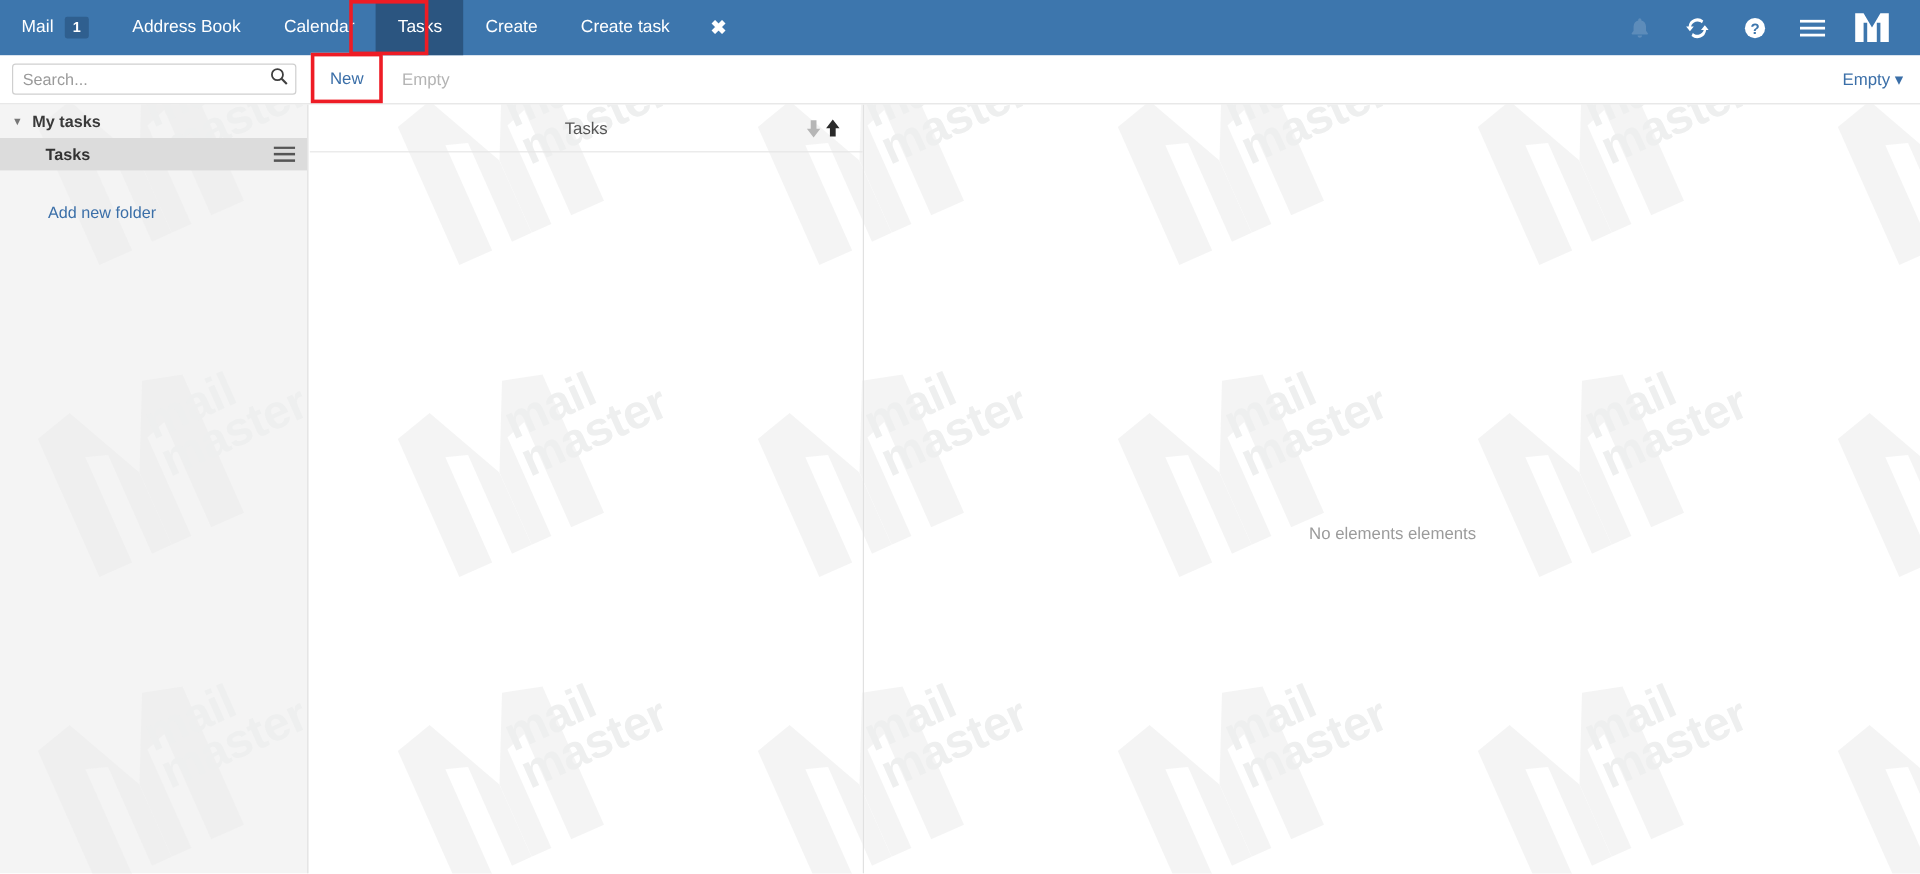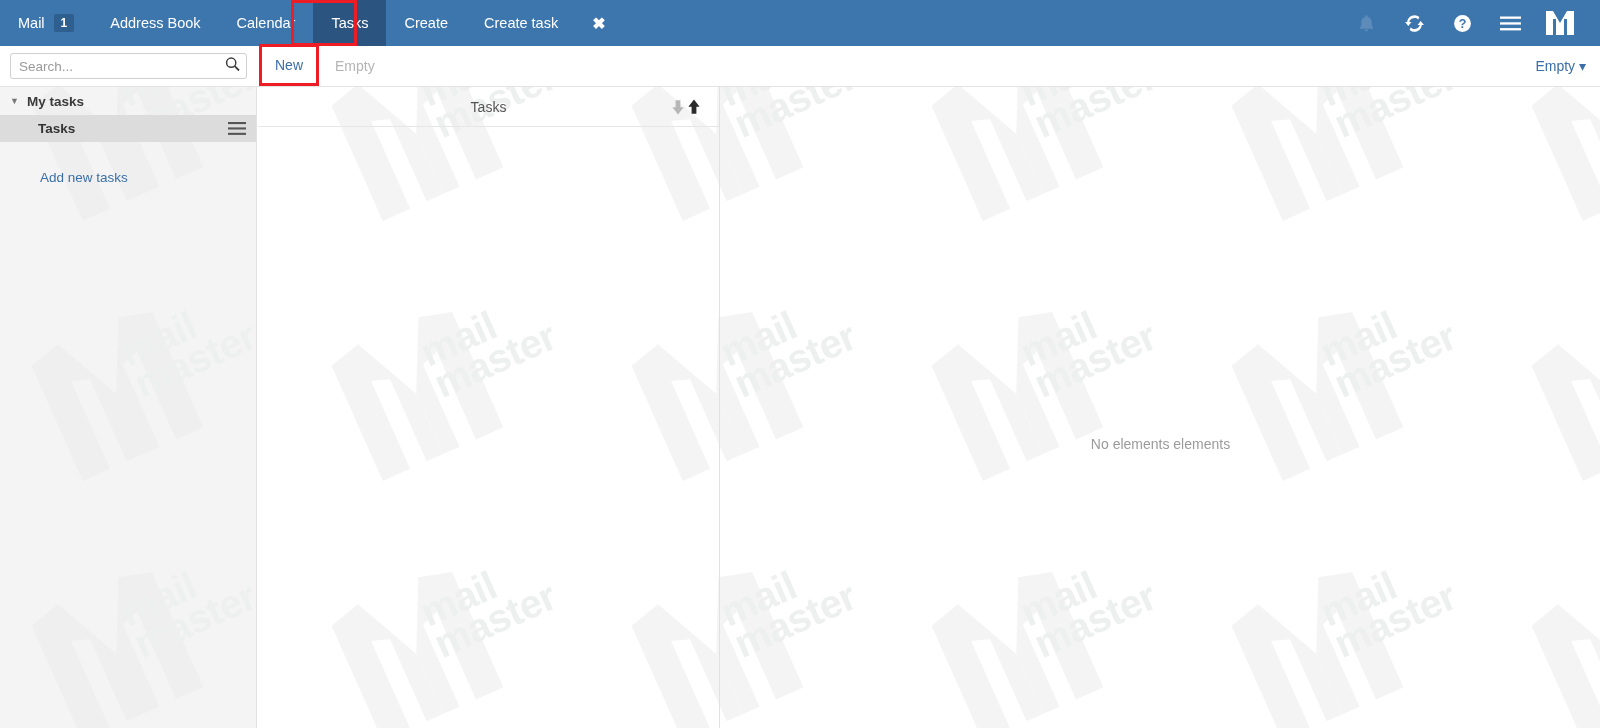--- a/index.html
+++ b/index.html
@@ -512,21 +512,21 @@
       <div class="tree-item">
         <span class="tree-item-label">Tasks</span>
         <span class="tree-item-menu">
           <svg width="18" height="13" viewBox="0 0 18 13">
               <rect x="0" y="0" width="18" height="2.1" fill="#555"></rect>
               <rect x="0" y="5.4" width="18" height="2.1" fill="#555"></rect>
               <rect x="0" y="10.8" width="18" height="2.1" fill="#555"></rect>
             </svg>
         </span>
       </div>
-      <div class="add-folder">Add new tasks</div>
+      <div class="add-folder">Add new folder</div>
     </div>
   </div>
 
   <div class="pane-list">
     <div class="wm-layer" id="wmList">
         <div class="wm-tile" style="left: -218px; top: -77px;">
           <div class="wm-text" style="color: rgb(238, 239, 239);">mail
 master</div>
         </div>
         <div class="wm-tile" style="left: 82px; top: -77px;">

